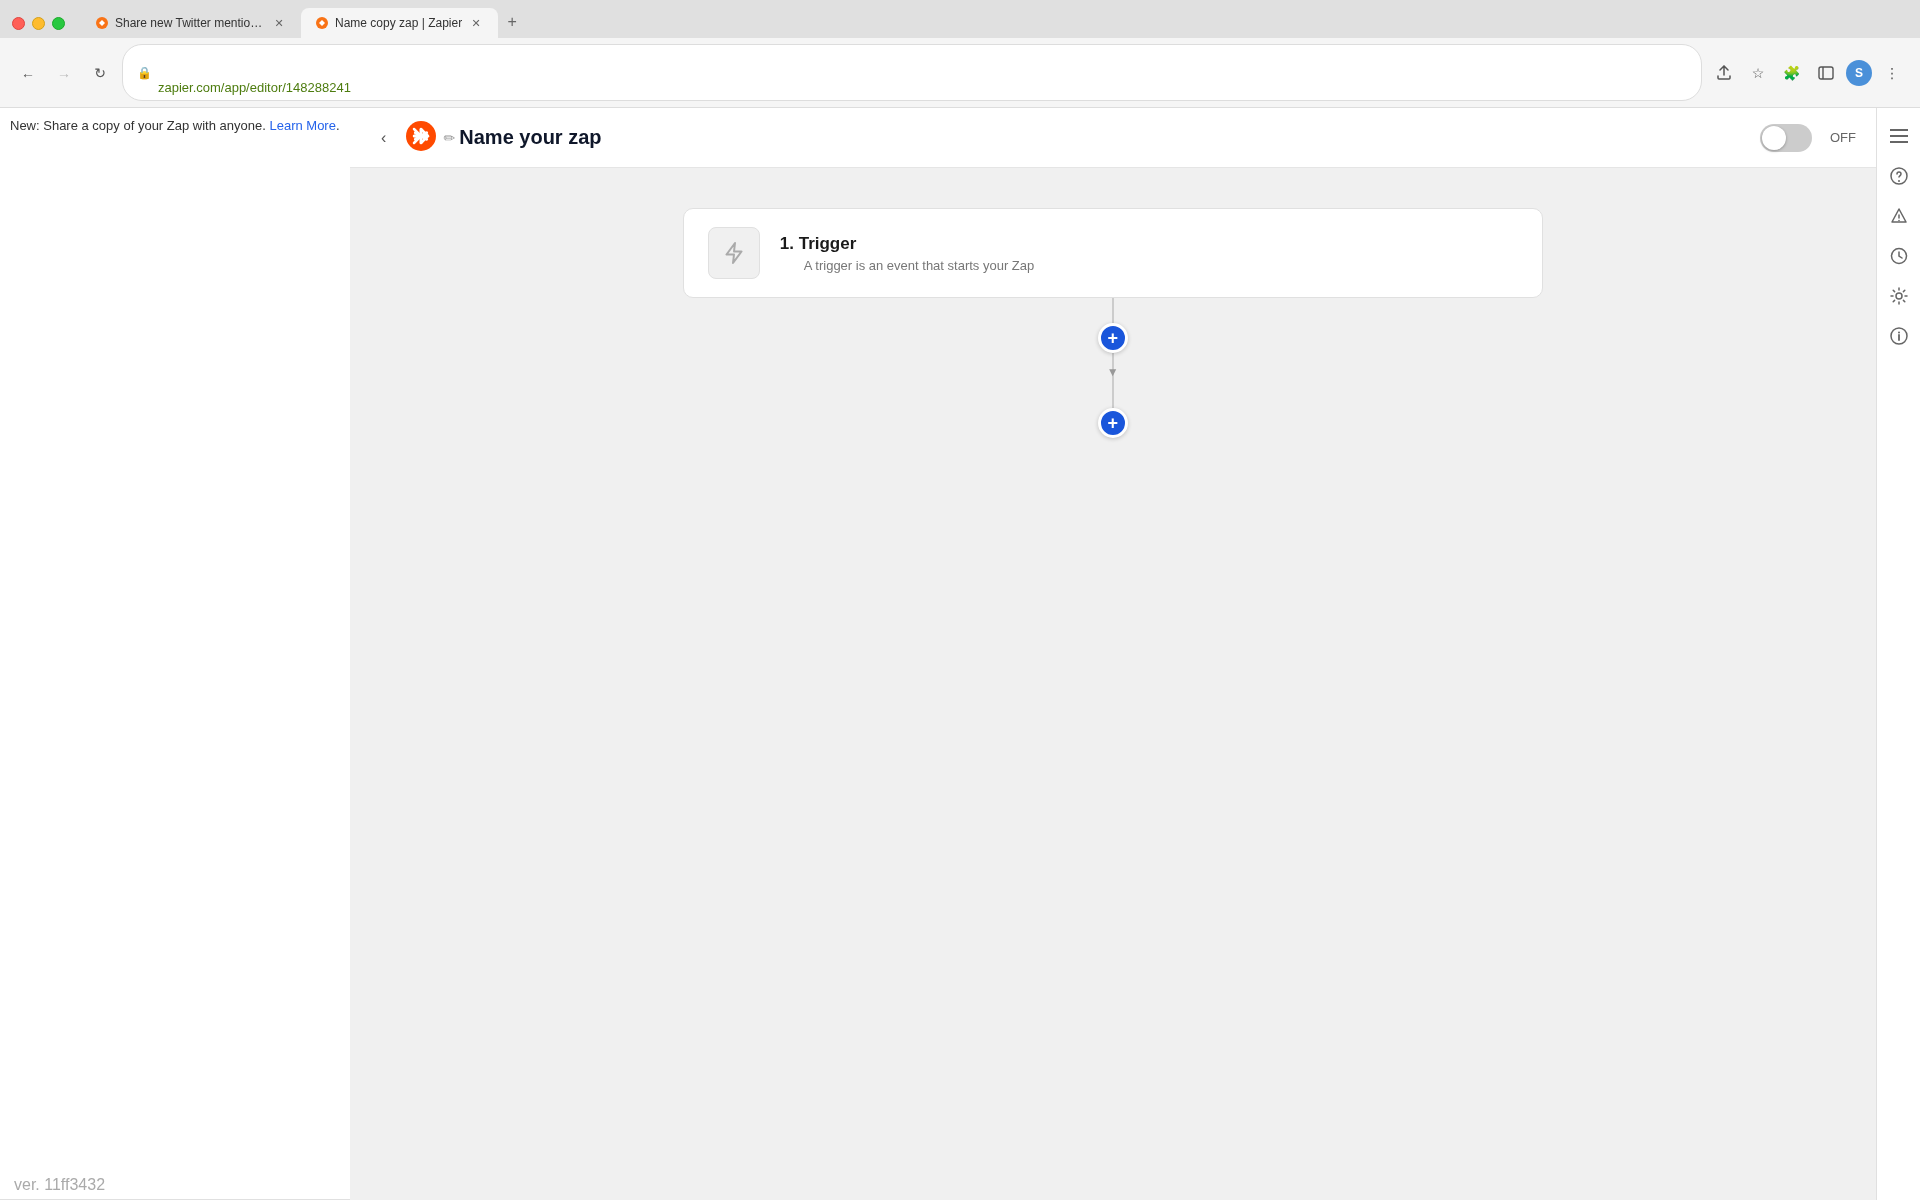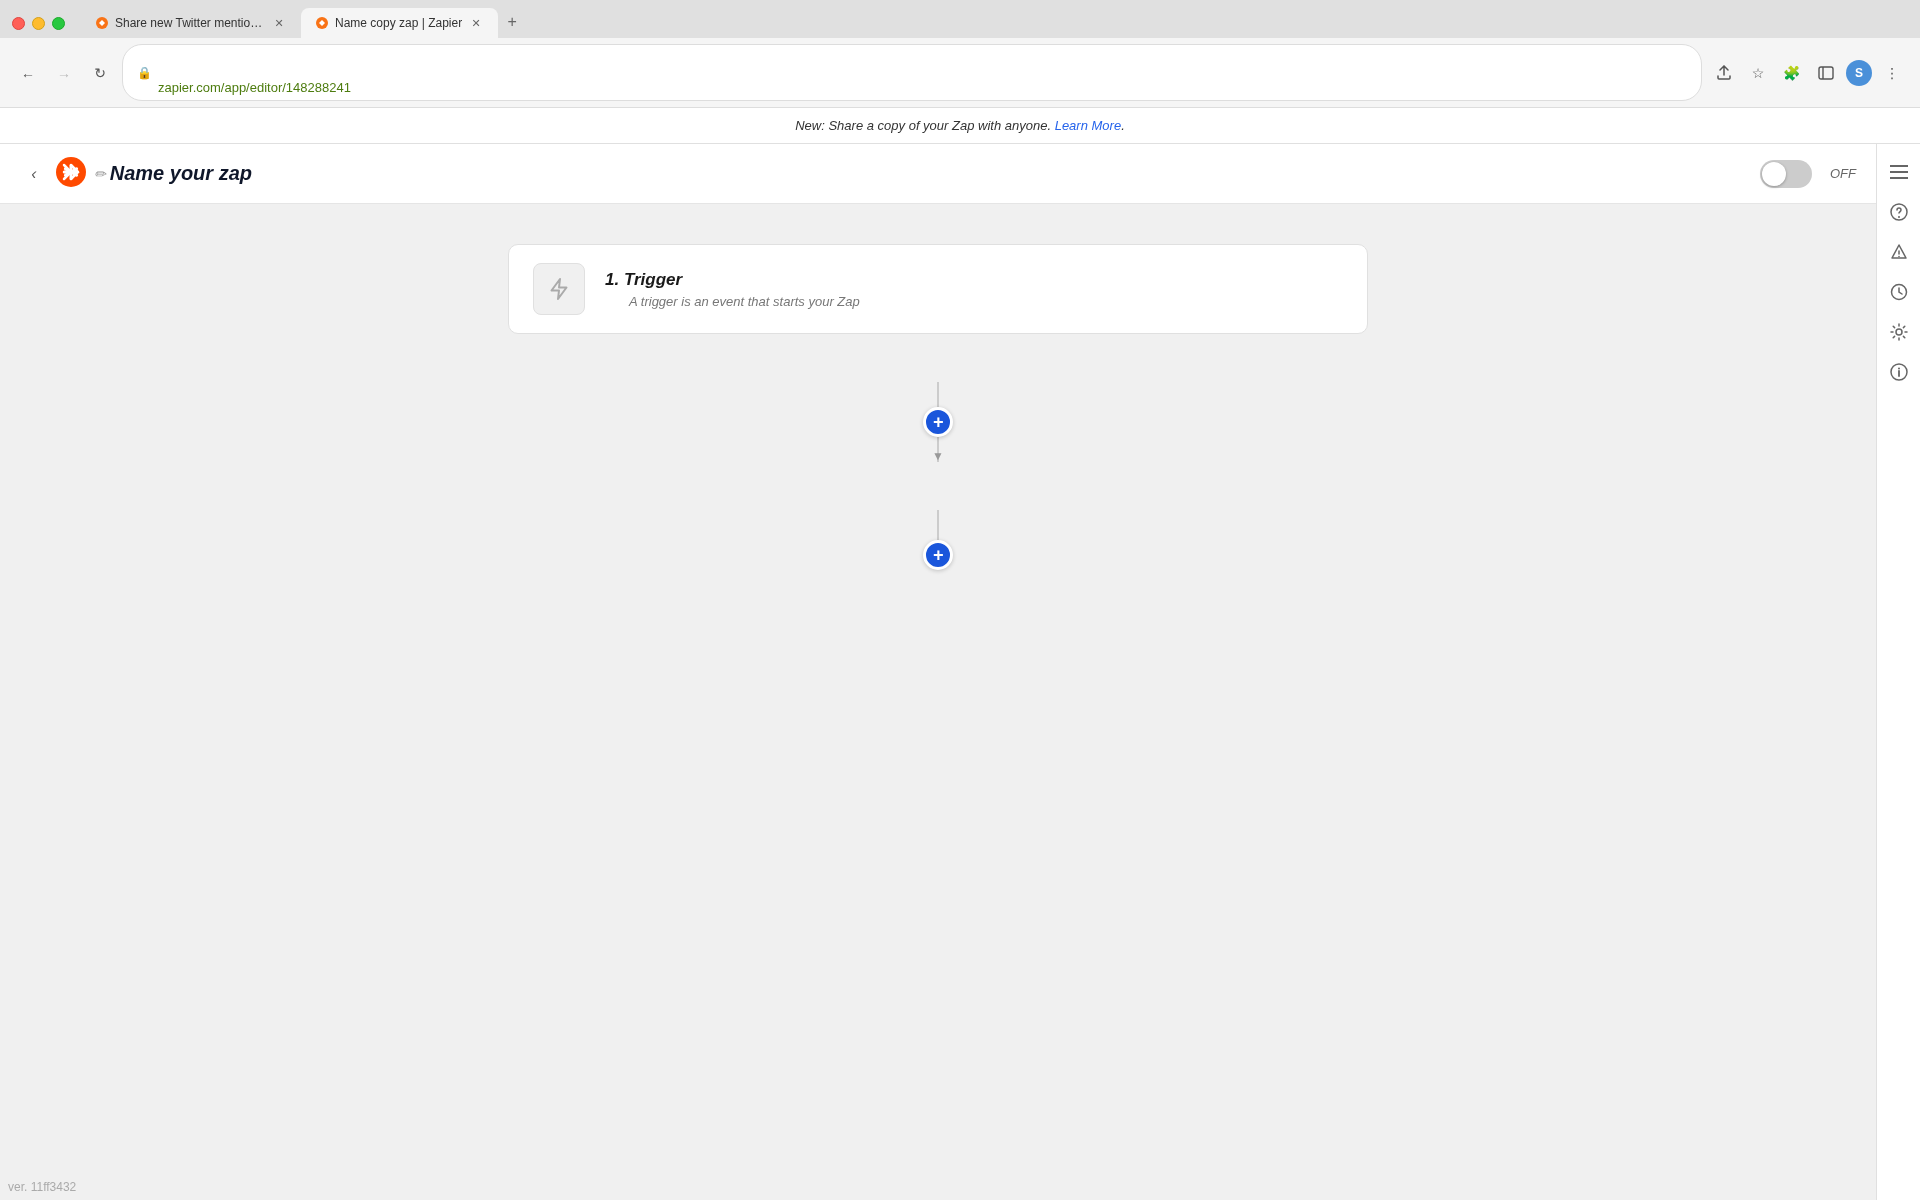--- a/index.html
+++ b/index.html
@@ -31,30 +31,30 @@
     .address-text { font-size: 13px; color: #4d7c0f; flex: 1; margin-top: 30px; }
     .toolbar-right { display: flex; align-items: center; gap: 6px; }
     .toolbar-icon-btn { width: 28px; height: 28px; display: flex; align-items: center; justify-content: center; border-radius: 50%; cursor: pointer; color: #555; font-size: 14px; }
     .profile-circle { width: 26px; height: 26px; border-radius: 50%; background: #4a90d9; display: flex; align-items: center; justify-content: center; color: white; font-size: 12px; font-weight: bold; }
 
     
     .banner { background: white; text-align: center; padding: 10px; font-size: 13px; color: #333; border-bottom: 1px solid #e0e0e0; }
     .banner a { color: #2563eb; text-decoration: none; }
 
     
-    .app { flex: 1; display: flex; flex-direction: column; background: #f0f0f0; overflow: hidden; font-style: italic; }
+    .app { flex: 1; display: flex; flex-direction: row; background: #f0f0f0; overflow: hidden; }
     .app-header { background: white; padding: 0 20px; height: 60px; display: flex; align-items: center; border-bottom: 1px solid #e5e5e5; }
     .back-btn { width: 28px; height: 28px; display: flex; align-items: center; justify-content: center; cursor: pointer; color: #555; font-size: 16px; }
     .pencil-icon { color: #999; font-size: 14px; margin-right: 4px; }
     .zap-name { font-size: 20px; font-weight: 600; color: #0f172a; }
     .toggle-container { margin-left: auto; display: flex; align-items: center; gap: 18px; }
     .toggle { width: 52px; height: 28px; background: #ccc; border-radius: 14px; position: relative; cursor: pointer; display: flex; align-items: center; }
     .toggle-knob { width: 24px; height: 24px; border-radius: 50%; background: white; position: absolute; left: 2px; box-shadow: 0 1px 3px rgba(0,0,0,0.3); }
     .toggle-label { font-size: 13px; color: #666; font-weight: 500; }
-    .canvas-area { flex: 1; display: flex; flex-direction: column; align-items: center; padding: 40px 20px; overflow-y: auto; gap: 48px; }
+    .canvas-area { flex: 1; display: flex; flex-direction: column; align-items: center; padding: 40px 20px; overflow-y: auto; }
 
     
     .zap-block { width: 860px; background: white; border: 1px solid #e0e0e0; border-radius: 10px; padding: 18px 24px; display: flex; align-items: center; gap: 20px; cursor: pointer; transition: box-shadow 0.15s; }
     .block-icon { width: 52px; height: 52px; border-radius: 8px; background: #f0f0f0; border: 1px solid #e0e0e0; display: flex; align-items: center; justify-content: center; flex-shrink: 0; }
     .block-icon svg { color: #aaa; }
     .block-content { flex: 1; }
     .block-title { font-size: 17px; font-weight: 600; color: #1a1a1a; margin-bottom: 4px; }
     .block-desc { font-size: 13px; color: #777; margin-left: 24px; }
 
     .connector { display: flex; flex-direction: column; align-items: center; gap: 0; width: 860px; position: relative; height: 80px; }
@@ -63,21 +63,21 @@
     .connector-line-bottom { width: 2px; height: 50%; background: #ccc; position: absolute; bottom: 0; left: 50%; transform: translateX(-50%); }
     .arrow-down { position: absolute; bottom: 0; left: 50%; transform: translateX(-50%); color: #999; font-size: 12px; line-height: 1; }
 
     .connector-bottom { display: flex; flex-direction: column; align-items: center; width: 860px; height: 60px; position: relative; }
 
     
     .right-sidebar { width: 44px; background: white; border-left: 1px solid #e0e0e0; display: flex; flex-direction: column; align-items: center; padding: 10px 0; gap: 4px; }
     .sidebar-icon-btn { width: 36px; height: 36px; border-radius: 6px; display: flex; align-items: center; justify-content: center; cursor: pointer; color: #666; font-size: 16px; }
 
     
-    .version-text { position: fixed; bottom: 6px; left: 8px; font-size: 12px; color: #aaa; }
+    .version-text { position: fixed; bottom: 6px; left: 14px; font-size: 16px; color: #aaa; }
   </style>
 </head>
 <body>
 
 <div class="browser">
 
   <div class="browser-titlebar">
     <div class="traffic-lights">
       <div class="traffic-light red"></div>
       <div class="traffic-light yellow"></div>

